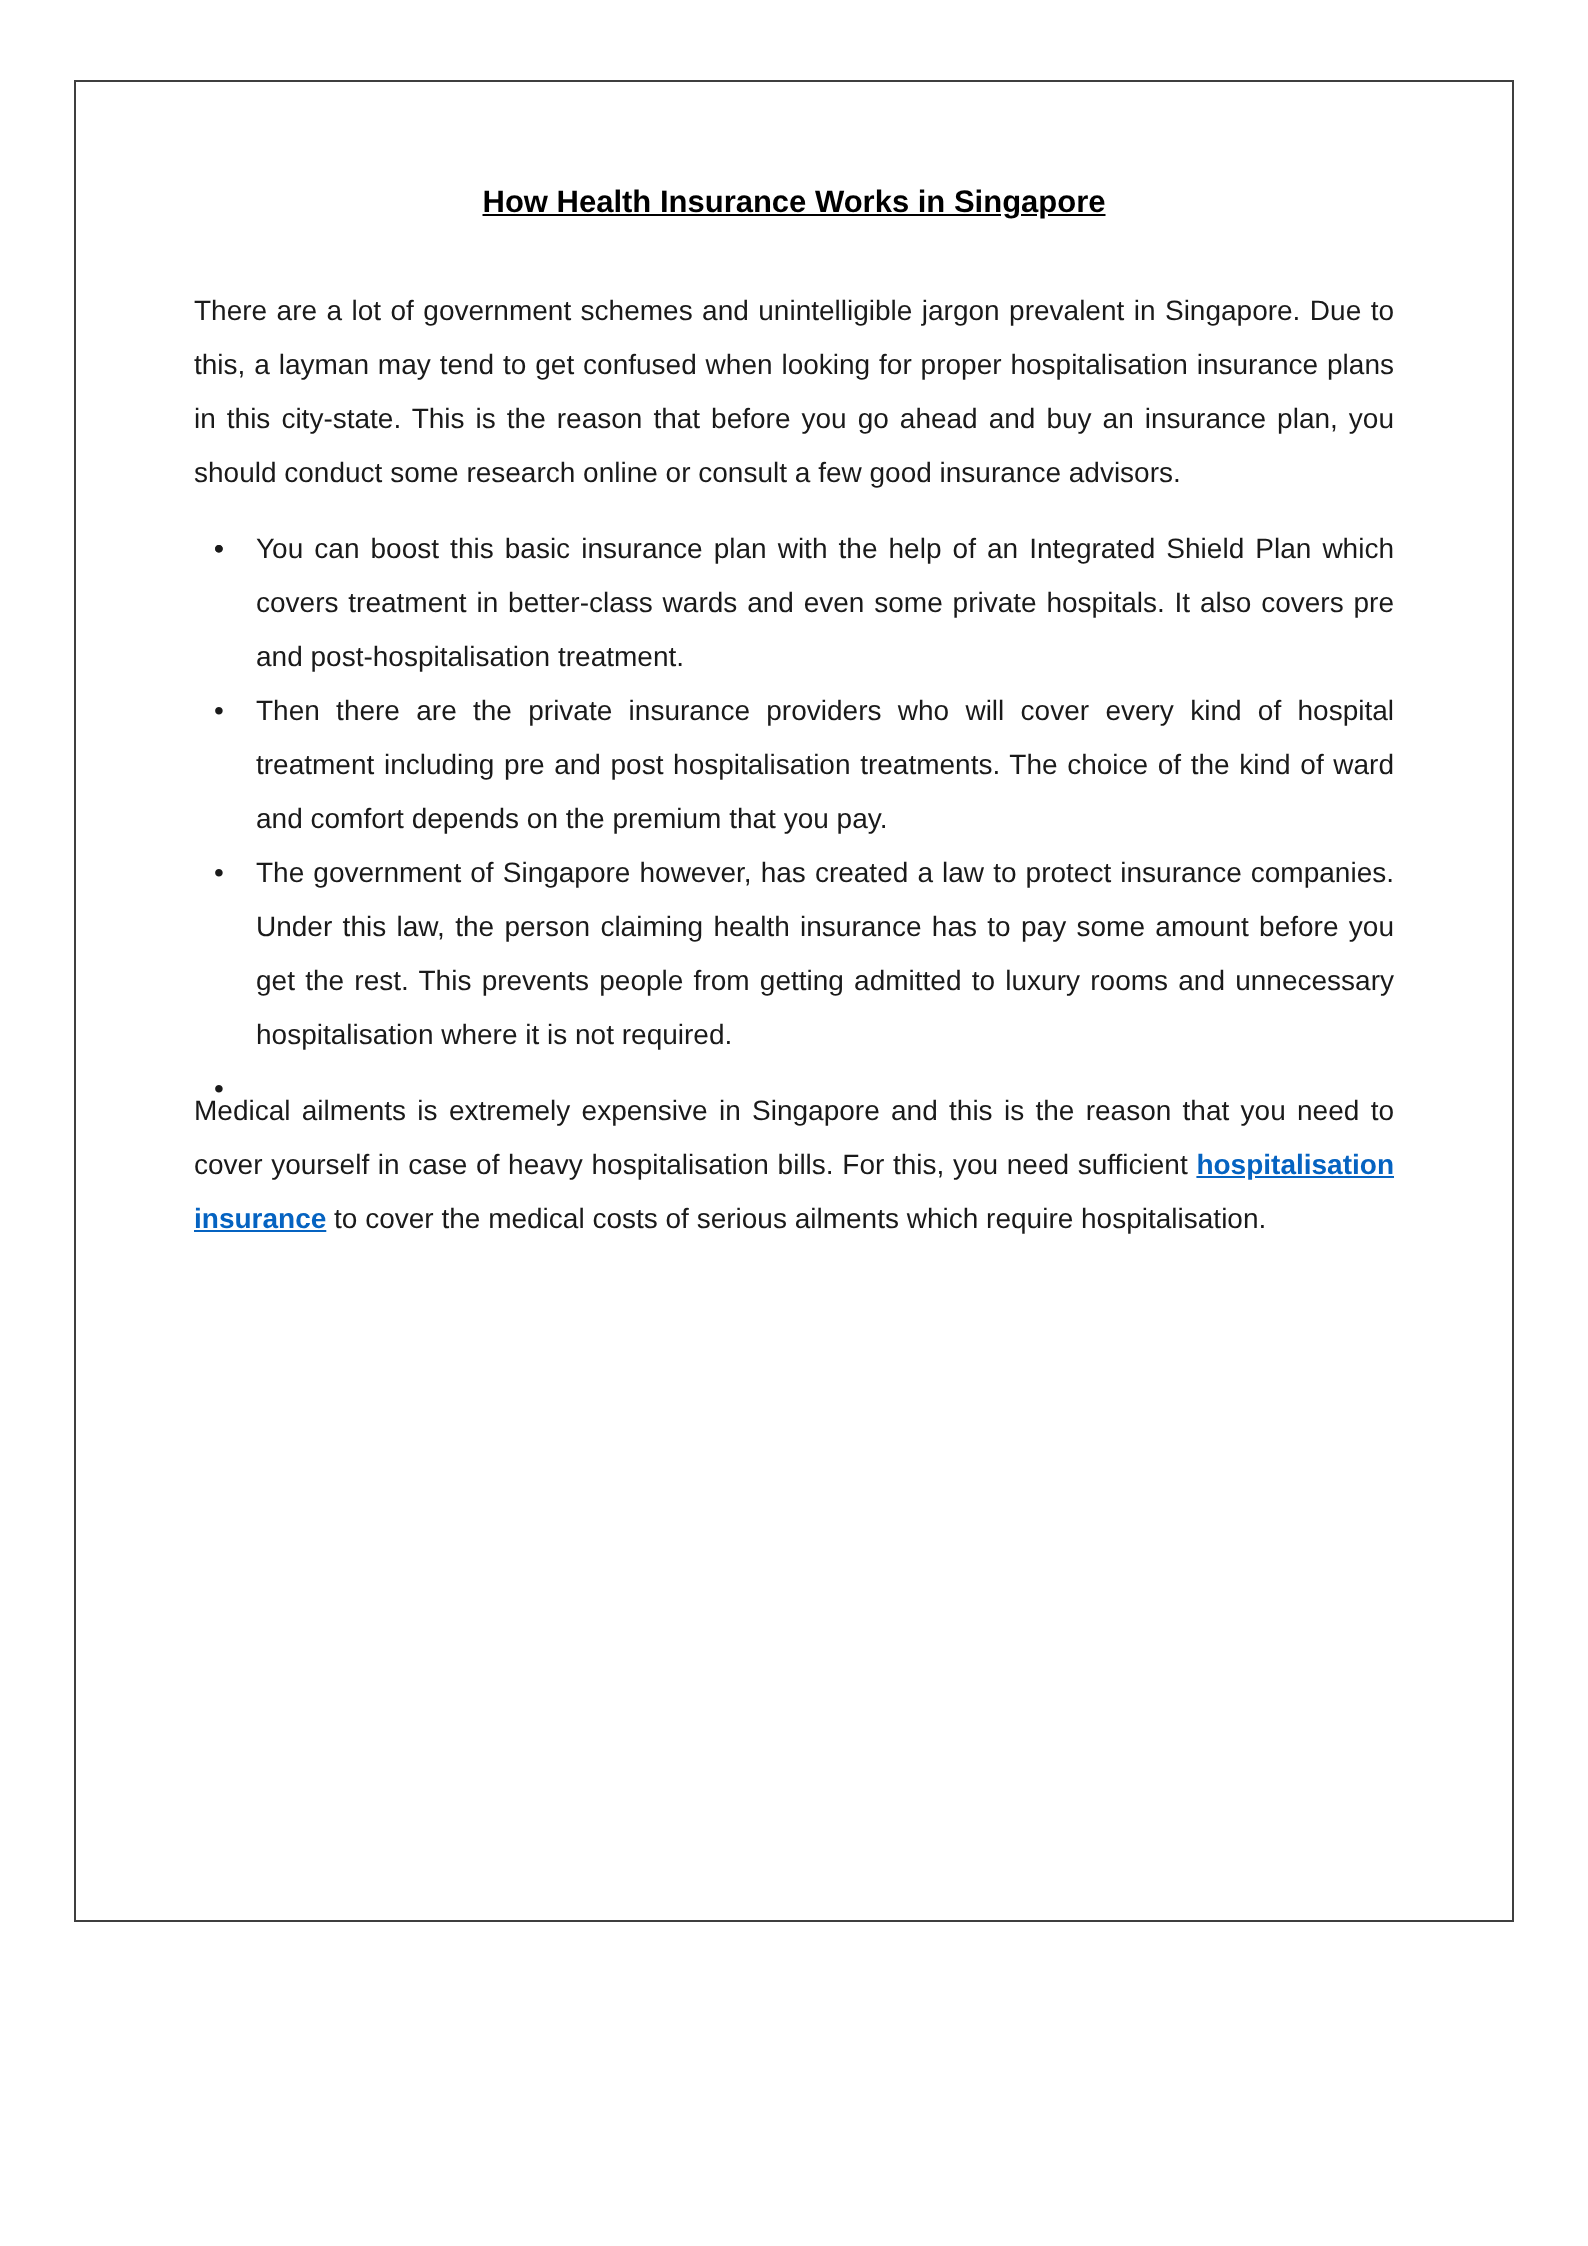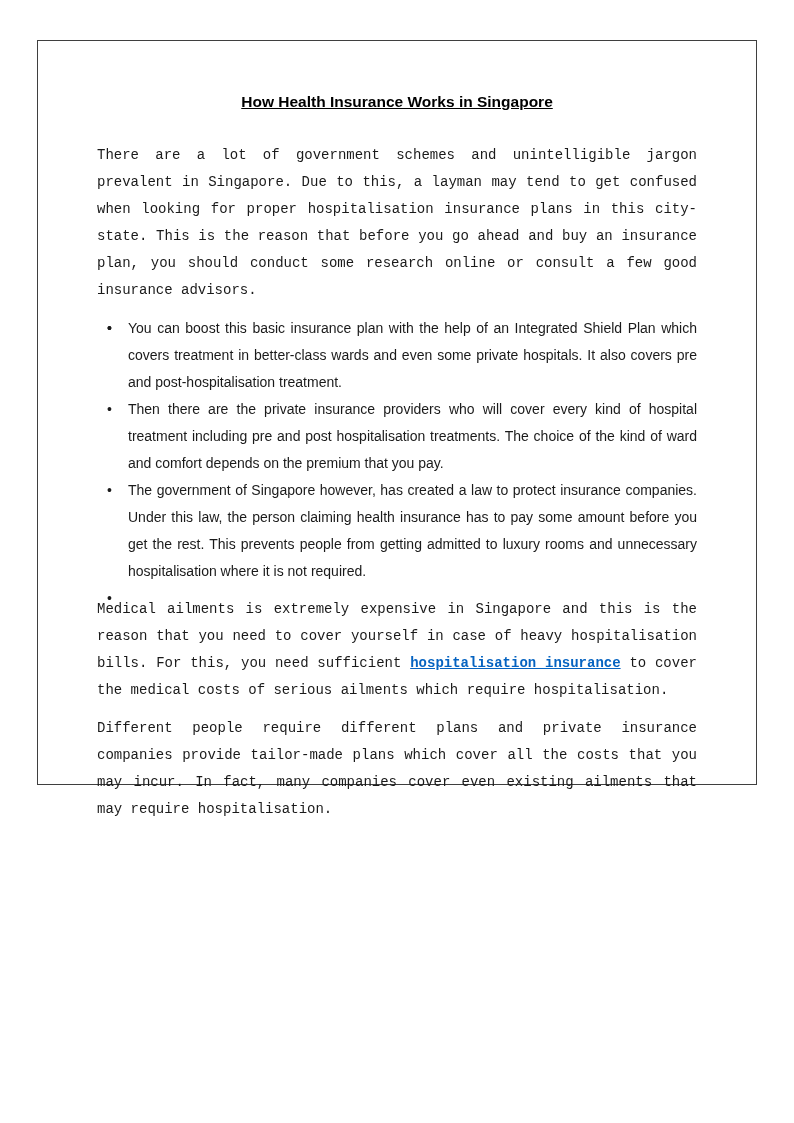--- a/index.html
+++ b/index.html
@@ -15,39 +15,38 @@
     background: #ffffff;
     font-family: "Liberation Sans", sans-serif;
     color: #1a1a1a;
     overflow: hidden;
   }
   .page-border {
     position: absolute;
     left: 37px;
     top: 40px;
     width: 720px;
-    height: 745px;
+    height: 921px;
     border: 1px solid #3f3f3f;
     padding: 50px 59px 40px 59px;
   }
   h1.doc-title {
     margin: 0 0 30px 0;
     font-size: 15.5px;
     line-height: 21px;
     font-weight: bold;
     text-align: center;
     text-decoration: underline;
     color: #000000;
   }
   p.body-para {
     margin: 0 0 11px 0;
     font-size: 14px;
     line-height: 27px;
     text-align: justify;
-    font-family: Liberation Mono, monospace;
   }
   ul.bullet-list {
     margin: 0 0 11px 0;
     padding: 0;
     list-style: none;
   }
   ul.bullet-list li {
     position: relative;
     padding-left: 31px;
     font-size: 14px;
@@ -95,16 +94,15 @@
       </li>
       <li>
         <span class="marker">•</span>
       </li>
     </ul>
 
     <p class="body-para">
       <span>Medical ailments is extremely expensive in Singapore and this is the reason that you need to cover yourself in case of heavy hospitalisation bills. For this, you need sufficient </span><a class="doc-link" href="#">hospitalisation insurance</a><span> to cover the medical costs of serious ailments which require hospitalisation.</span>
     </p>
 
-    <p class="body-para">Different people require different plans and private insurance companies provide tailor-made plans which cover all the costs that you may incur. In fact, many companies cover even existing ailments that may require hospitalisation.</p>
 
   </div>
 </div>
 
 </body></html>

